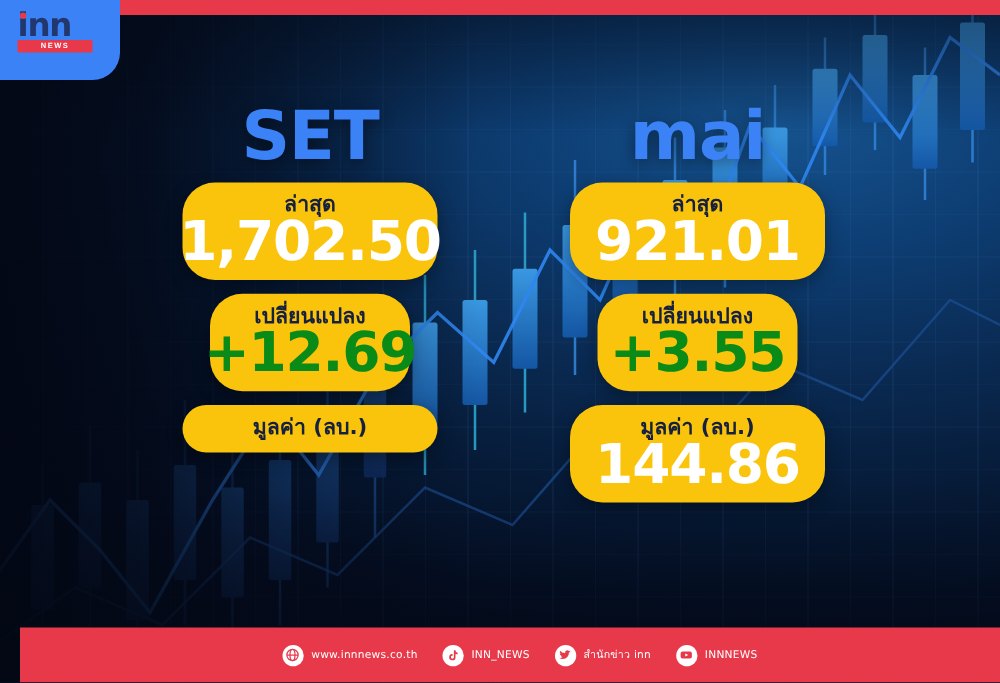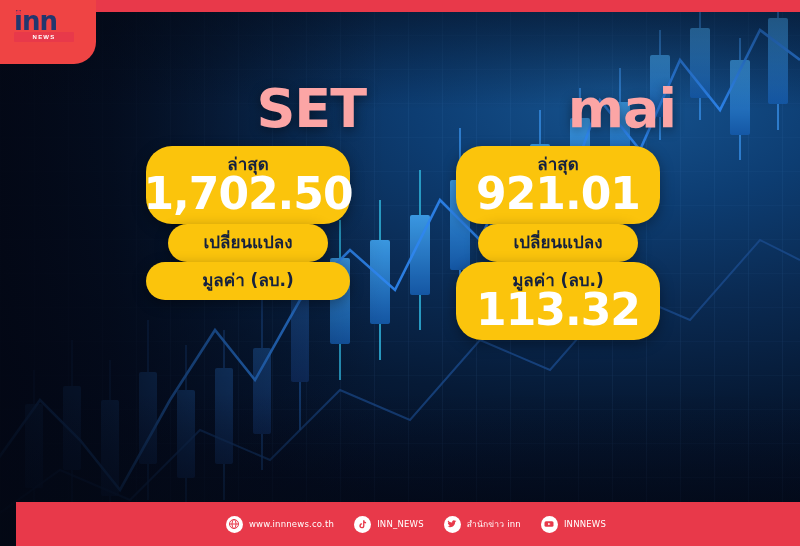--- a/index.html
+++ b/index.html
@@ -29,46 +29,46 @@
     position:absolute;inset:0;opacity:.13;
     background-image:
       repeating-linear-gradient(90deg,rgba(110,180,255,.45) 0 1px,transparent 1px 34px),
       repeating-linear-gradient(0deg,rgba(110,180,255,.25) 0 1px,transparent 1px 34px);
   }
   .bg-chart{position:absolute;inset:0;}
 
   
   .topbar{position:absolute;left:0;top:0;width:800px;height:12px;background:#e8394a;}
   .logo-plate{
-    position:absolute;left:0;top:0;width:96px;height:64px;background:#ef4444;
+    position:absolute;left:0;top:0;width:96px;height:64px;background:#3b82f6;
     border-bottom-right-radius:22px;
   }
   .logo-wrap{position:absolute;left:14px;top:11px;width:66px;height:32px;}
   .logo-mark{
     font-size:26px;line-height:20px;font-weight:bold;letter-spacing:-1px;
     color:#22376e;font-family:"DejaVu Sans",sans-serif;
   }
   .logo-dot{position:absolute;left:2px;top:-1px;width:5px;height:5px;border-radius:50%;background:#e8394a;}
   .logo-badge{
     margin-top:1px;width:60px;height:10px;background:#e8394a;border-radius:1px;
     color:#fff;font-size:6px;font-weight:bold;letter-spacing:1.2px;
     display:flex;align-items:center;justify-content:center;
   }
 
   
   .col{position:absolute;top:80px;width:236px;}
   .col-set{left:130px;}
   .col-mai{left:440px;}
   .index-title{
-    text-align:right;color:#fca5a5;font-weight:bold;
+    text-align:center;color:#3b82f6;font-weight:bold;
     font-size:54px;line-height:58px;letter-spacing:-1px;
     text-shadow:0 3px 12px rgba(0,0,0,.45);
     font-family:"DejaVu Sans",sans-serif;
   }
-  .cards{margin-top:8px;display:flex;flex-direction:column;align-items:center;}
+  .cards{margin-top:8px;display:flex;flex-direction:column;align-items:center;gap:11px;}
   .card{
     background:#fbc40c;border-radius:26px;
     padding:8px 0 10px;width:160px;box-sizing:border-box;
     box-shadow:0 4px 14px rgba(0,0,0,.35);
     display:flex;flex-direction:column;align-items:center;
   }
   .card.wide{width:204px;}
   .card-label{
     color:#15213f;font-size:17px;line-height:20px;font-weight:bold;
     font-family:"DejaVu Sans",sans-serif;
@@ -222,40 +222,42 @@
 
   <div class="col col-set">
     <div class="index-title">SET</div>
     <div class="cards">
       <div class="card wide">
         <div class="card-label">ล่าสุด</div>
         <div class="card-value">1,702.50</div>
       </div>
       <div class="card">
         <div class="card-label">เปลี่ยนแปลง</div>
+        <div class="card-value green">+12.69</div>
       </div>
       <div class="card wide">
         <div class="card-label">มูลค่า (ลบ.)</div>
       </div>
     </div>
   </div>
 
   <div class="col col-mai">
     <div class="index-title">mai</div>
     <div class="cards">
       <div class="card wide">
         <div class="card-label">ล่าสุด</div>
         <div class="card-value">921.01</div>
       </div>
       <div class="card">
         <div class="card-label">เปลี่ยนแปลง</div>
+        <div class="card-value green">+3.55</div>
       </div>
       <div class="card wide">
         <div class="card-label">มูลค่า (ลบ.)</div>
-        <div class="card-value">113.32</div>
+        <div class="card-value">144.86</div>
       </div>
     </div>
   </div>
 
   <div class="footer">
 
     <div class="f-item">
       <span class="f-ico">
         <svg width="12" height="12" viewBox="0 0 24 24" fill="none" stroke="#e8394a" stroke-width="2">
           <circle cx="12" cy="12" r="9"></circle>

